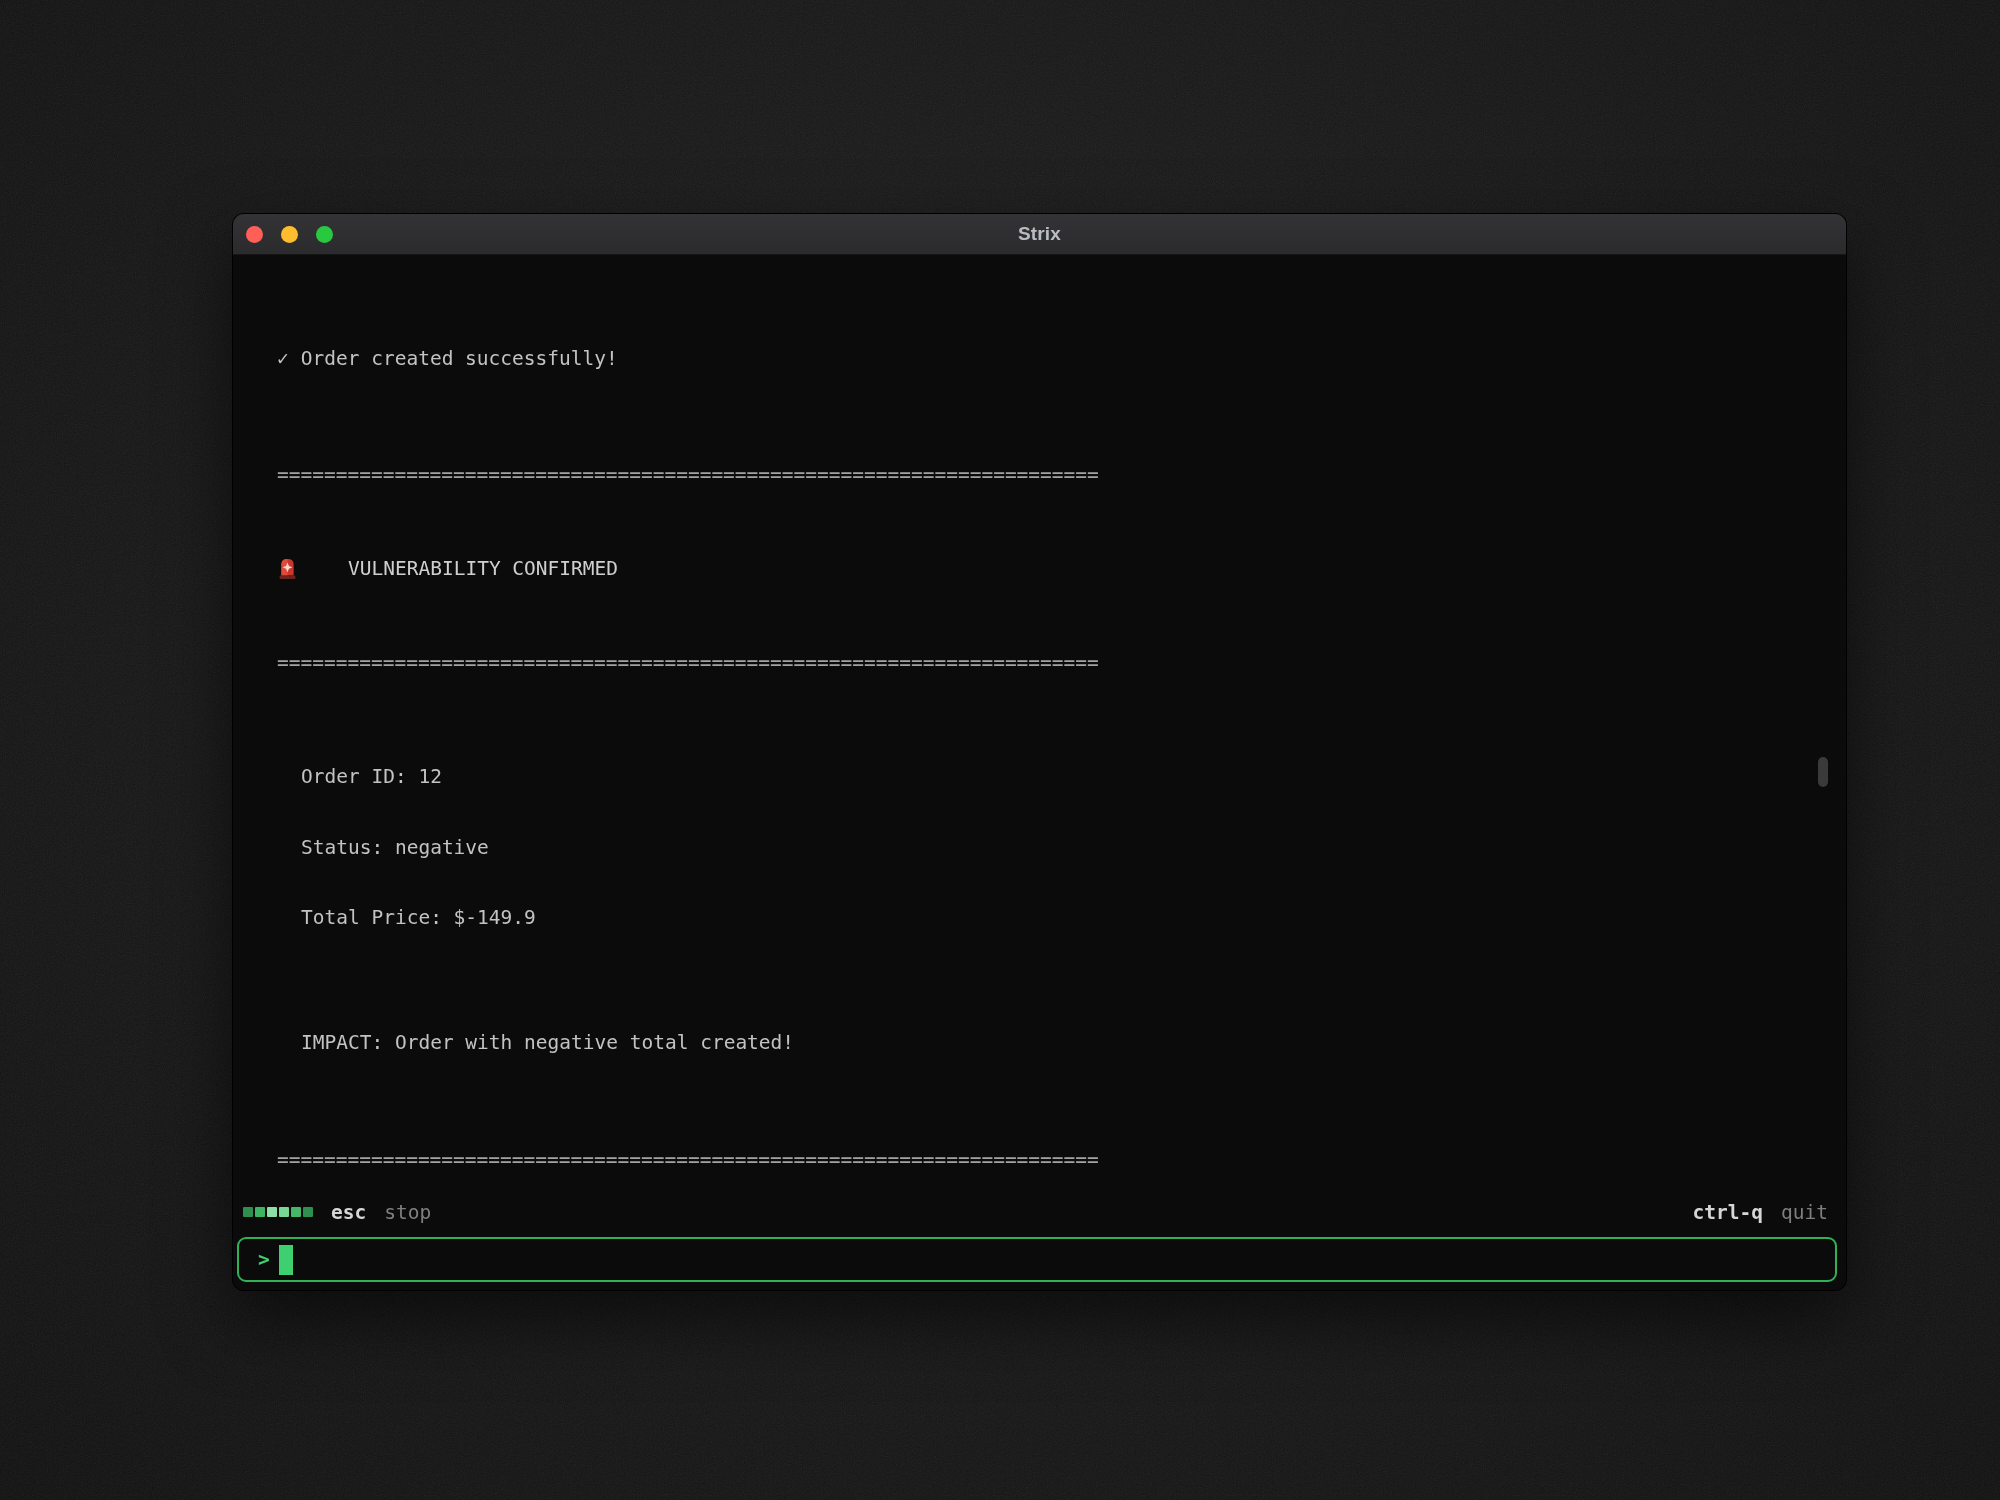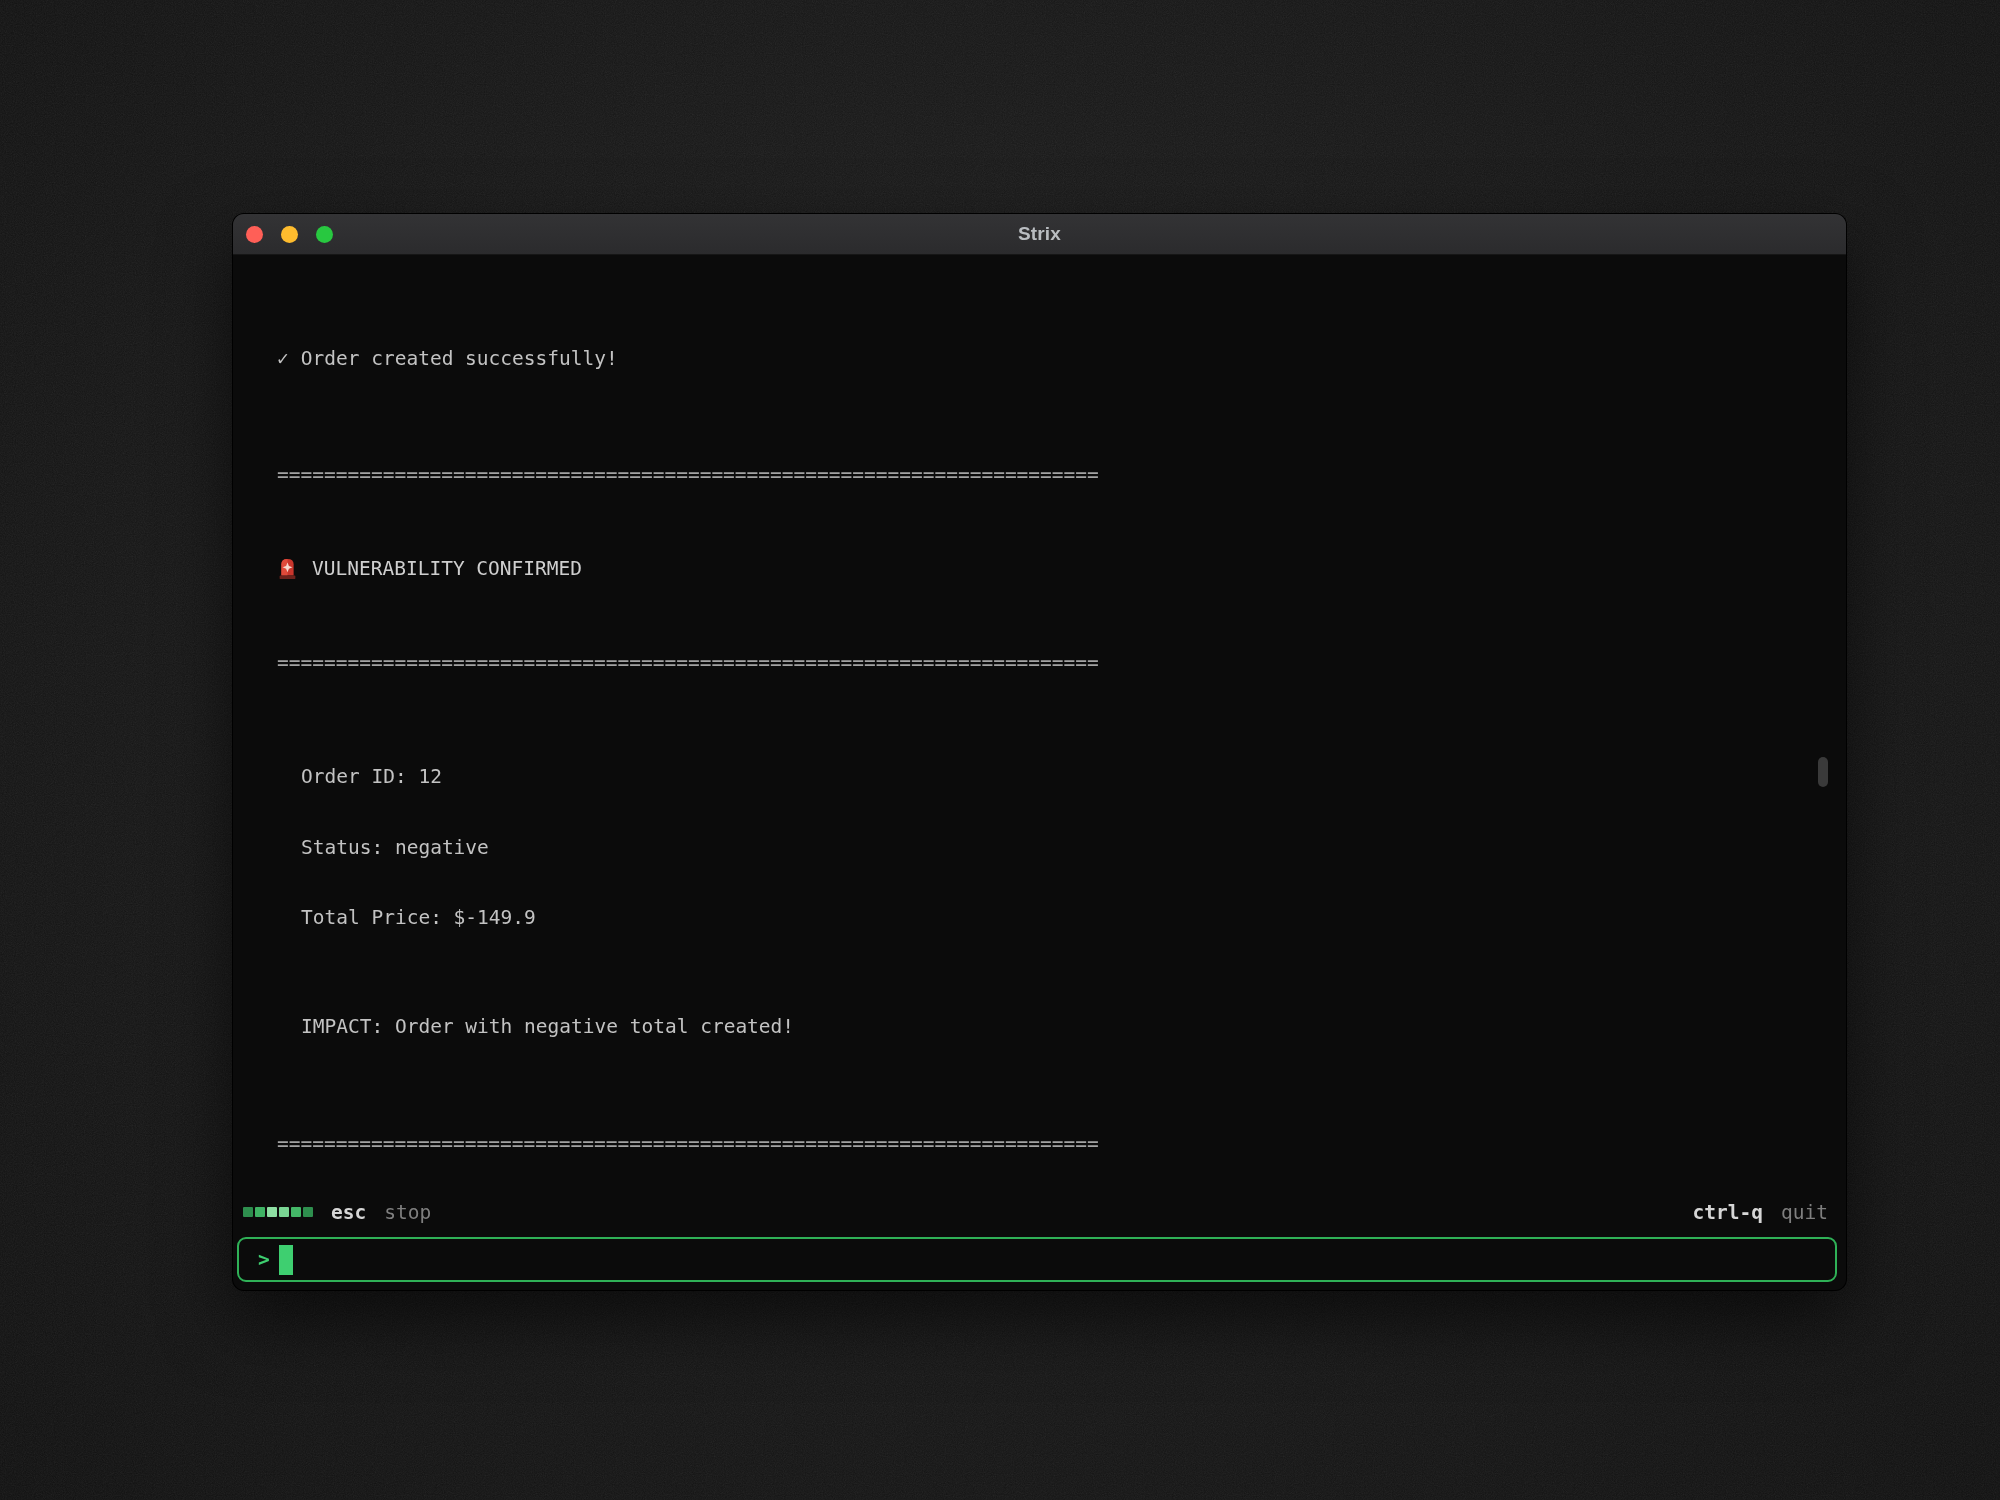--- a/index.html
+++ b/index.html
@@ -49,24 +49,24 @@
     font-size: 19.5px;
     line-height: 23.5px;
     color: #c3c3c3;
     white-space: pre;
   }
   .line { height: 23.5px; }
   .sep { color: #a3a3a3; margin-top: 22.5px; }
   .sep2 { margin-top: 0; }
   .check-line { display: flex; }
   .check-glyph { color: #c3c3c3; margin-right: 12px; }
-  .alert-header { display: flex; align-items: center; }
+  .alert-header { display: flex; align-items: center; gap: 36px; }
   .alert-header .hdr-text { margin-left: 14px; color: #cfcfcf; }
   .indent { padding-left: 24px; }
-  .mt-line { margin-top: 15px; }
+  .mt-line { margin-top: 31px; }
   .mt3 { margin-top: 20px; }
   .scroll-thumb {
     position: absolute;
     left: 1585px; top: 543px;
     width: 10px; height: 30px;
     background: #3a3a3a; border-radius: 5px;
   }
   .statusbar {
     position: absolute;
     left: 10px; right: 18px; top: 984px;

